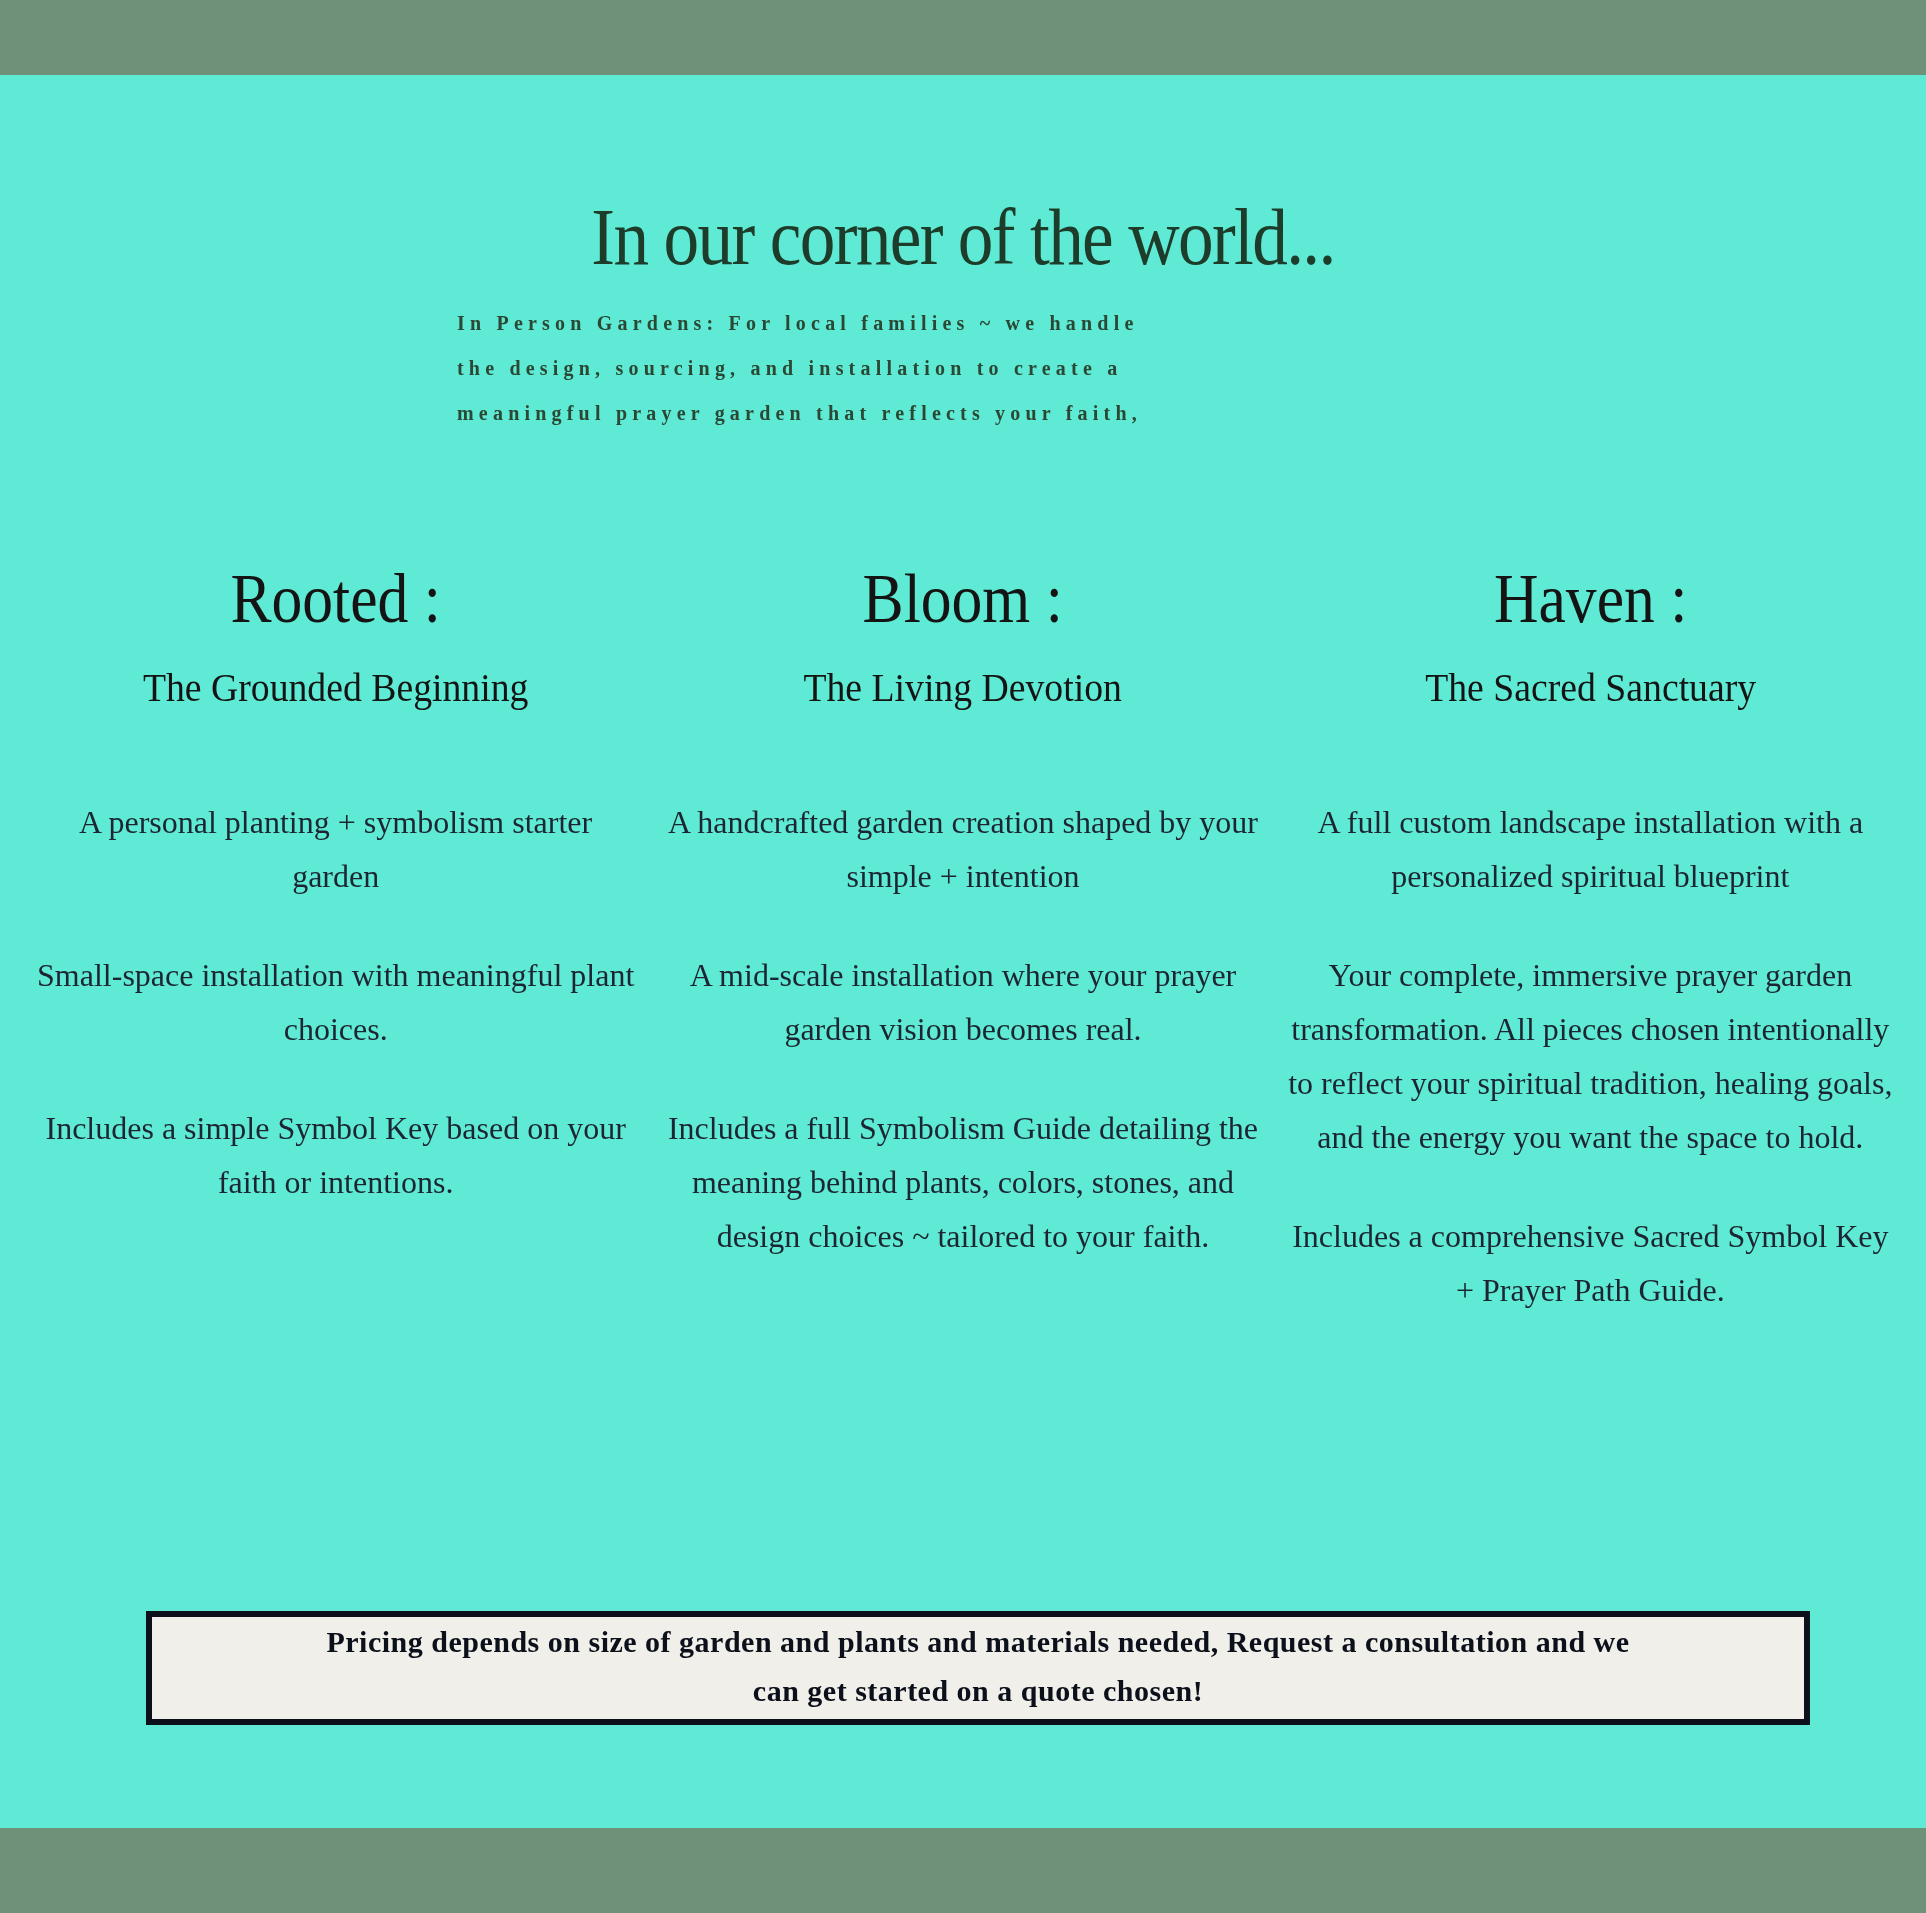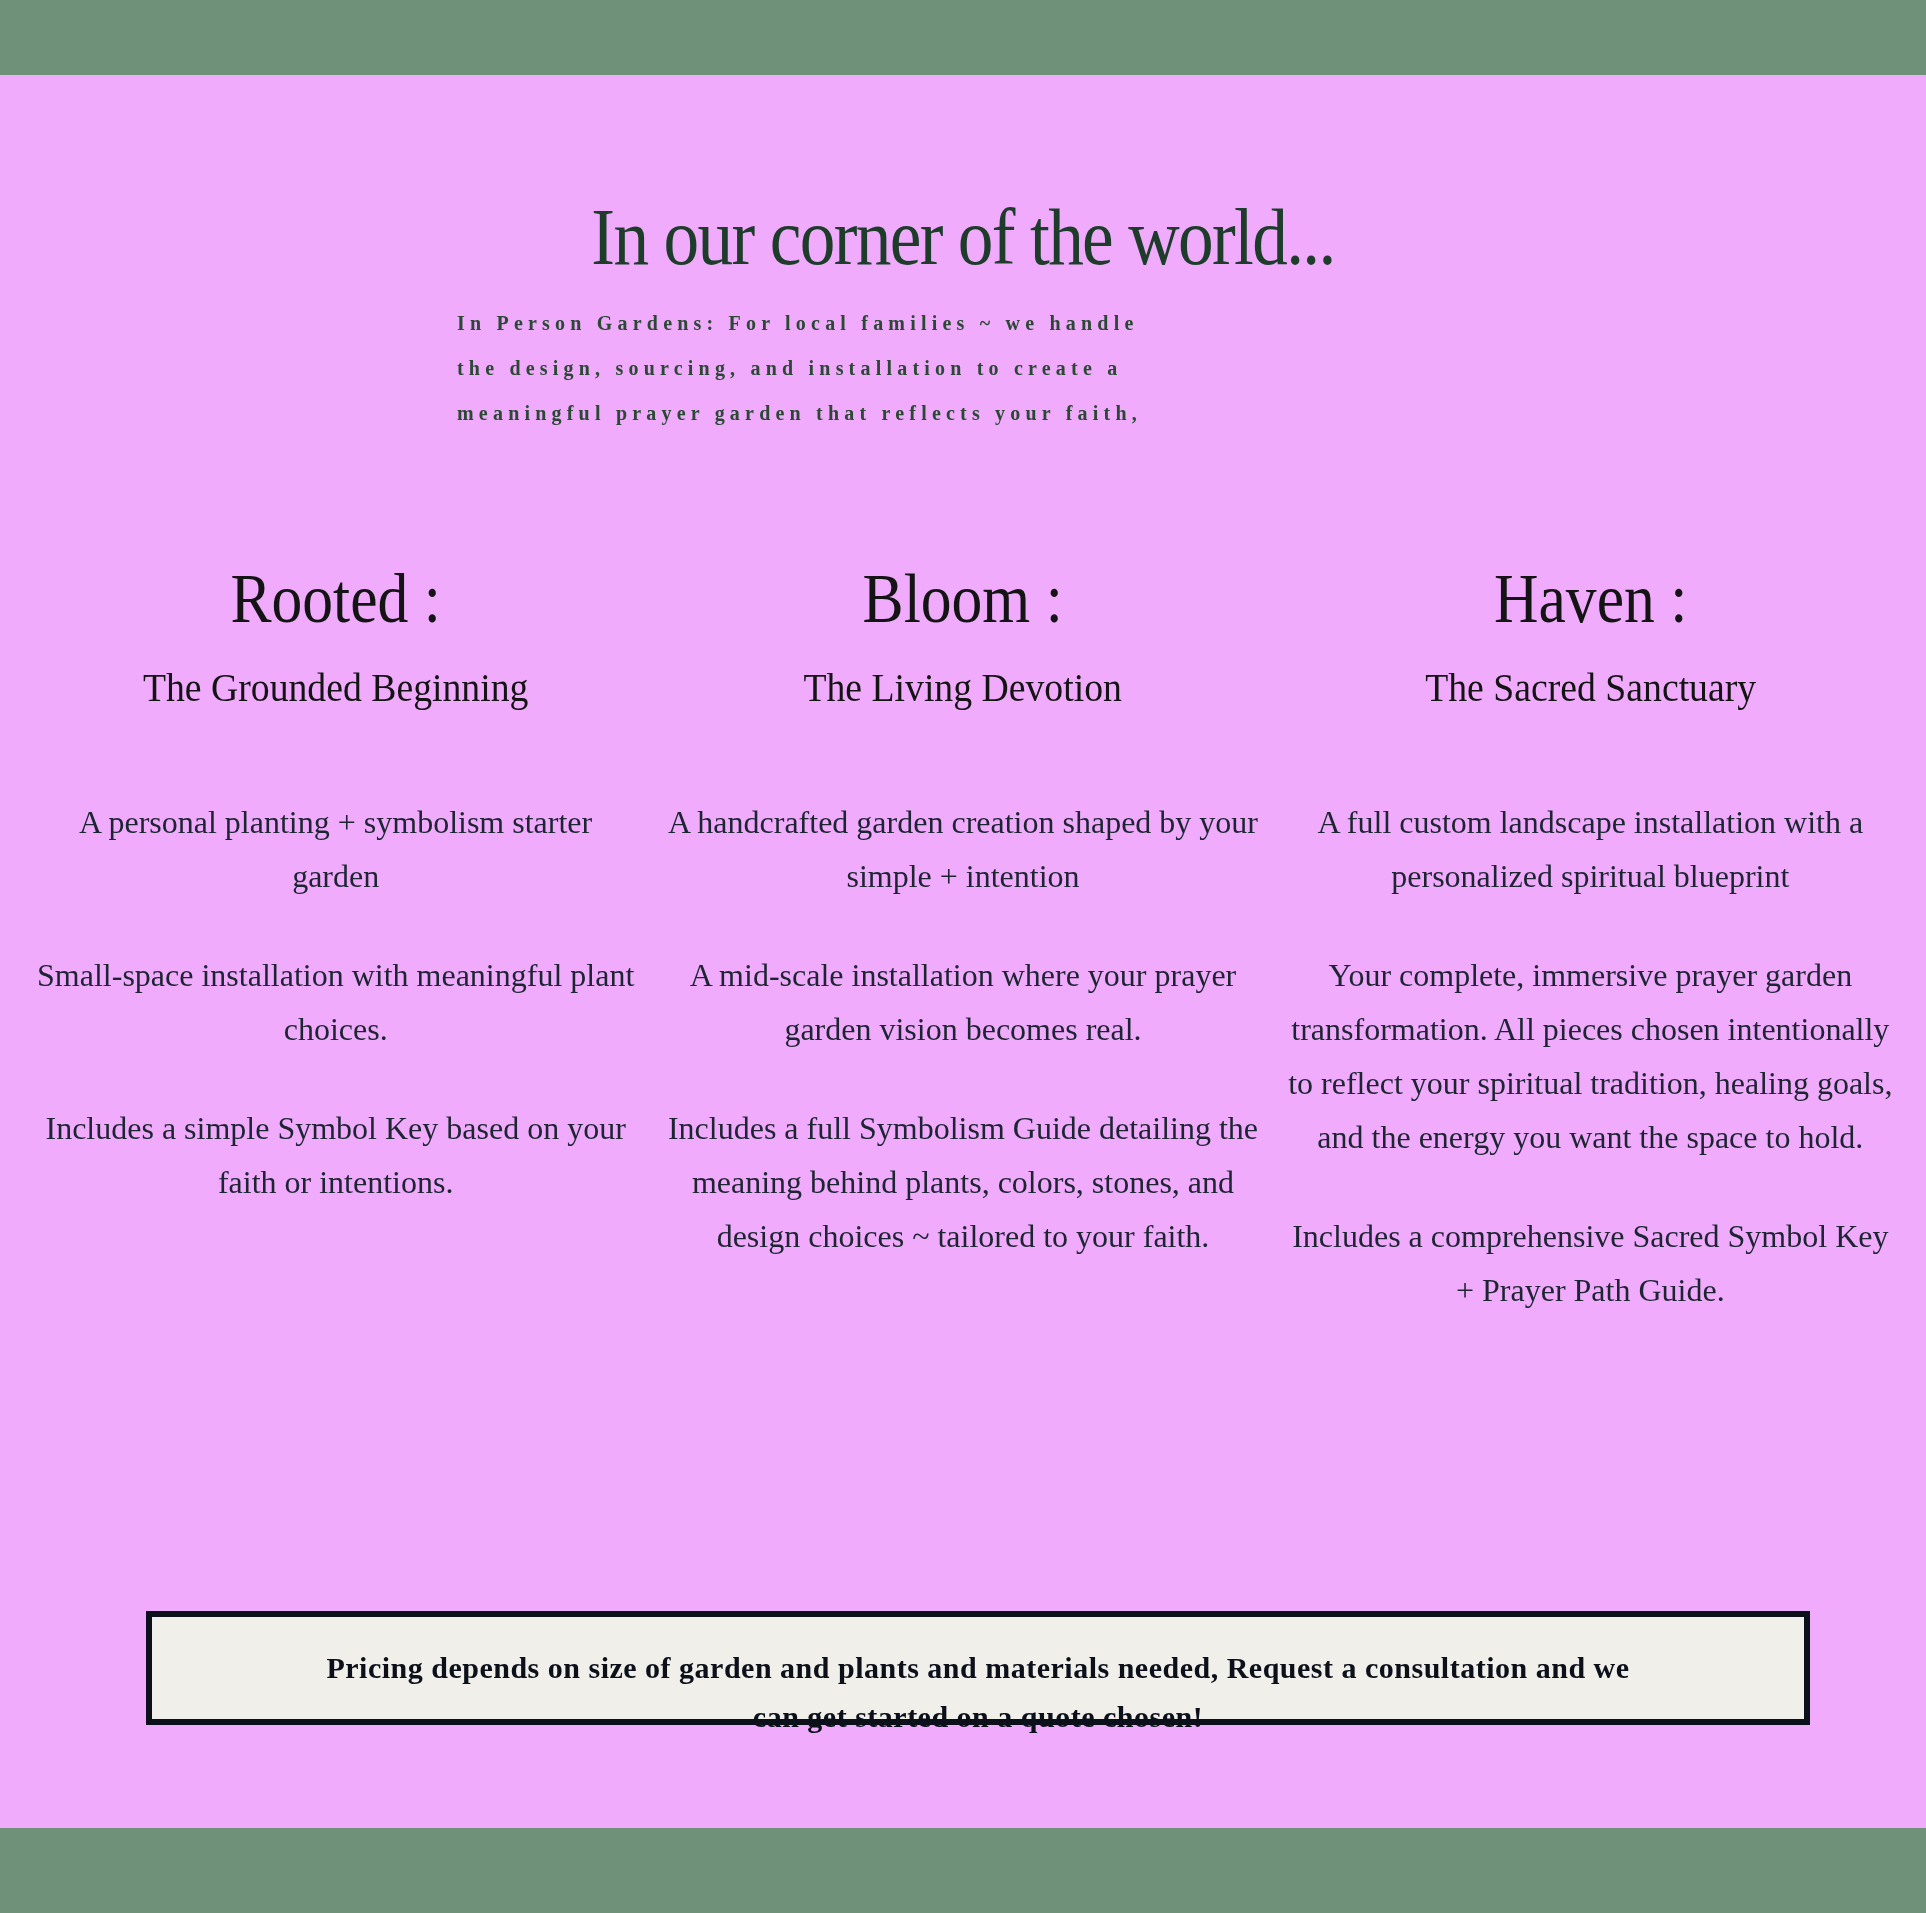--- a/index.html
+++ b/index.html
@@ -1,21 +1,21 @@
 <!DOCTYPE html>
 <html style="font-size:7.5px"><head>
 <meta charset="utf-8">
 <style>
   html, body { margin: 0; padding: 0; }
   body { background: #e8e8e4; }
   .canvas {
     position: relative;
     width: 1926px;
     height: 1913px;
-    background: #f0abfc;
+    background: #5eead4;
     overflow: hidden;
     font-family: "Liberation Serif", serif;
   }
   .bar {
     position: absolute;
     left: 0;
     width: 100%;
     background: #6F9079;
   }
   .bar.top { top: 0; height: 75px; }
@@ -92,21 +92,21 @@
     width: 1664px;
     height: 114px;
     box-sizing: border-box;
     border: 6.1px solid #0B101B;
     background: #F1EFE9;
     text-align: center;
     color: #0B101B;
     font-weight: bold;
     font-size: 30px;
     line-height: 49px;
-    padding-top: 26px;
+    padding-top: 0;
     letter-spacing: 0.5px;
   }
 </style>
 </head>
 <body>
 
 <div class="canvas">
 
   <div class="bar top"></div>
 

